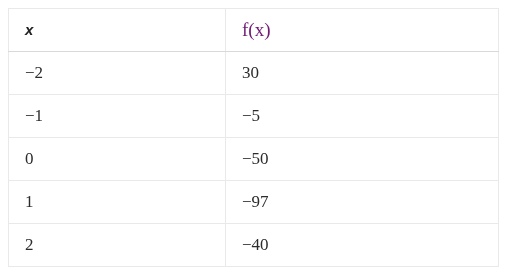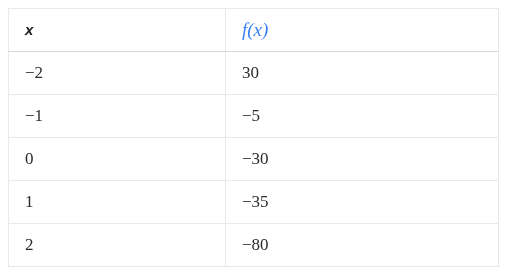--- a/index.html
+++ b/index.html
@@ -56,23 +56,22 @@
     font-family: "Liberation Sans", "DejaVu Sans", sans-serif;
     font-weight: bold;
     font-style: italic;
     font-size: 15px;
     color: #222222;
     letter-spacing: 0.2px;
   }
 
   .hdr-fx {
     font-family: "Liberation Serif", "DejaVu Serif", serif;
-    font-style: italic;
     font-size: 19px;
-    color: #3b82f6;
+    color: #701a75;
   }
 
   
   table.data-table tbody tr { height: 43px; }
 
   table.data-table tbody td {
     font-family: "Liberation Serif", "DejaVu Serif", serif;
     font-size: 17px;
     color: #2c2c2c;
     font-style: normal;
@@ -106,25 +105,25 @@
       <tr>
         <td><span class="num">−2</span></td>
         <td><span class="num">30</span></td>
       </tr>
       <tr>
         <td><span class="num">−1</span></td>
         <td><span class="num">−5</span></td>
       </tr>
       <tr>
         <td><span class="num">0</span></td>
-        <td><span class="num">−30</span></td>
+        <td><span class="num">−50</span></td>
       </tr>
       <tr>
         <td><span class="num">1</span></td>
-        <td><span class="num">−35</span></td>
+        <td><span class="num">−97</span></td>
       </tr>
       <tr>
         <td><span class="num">2</span></td>
-        <td><span class="num">−80</span></td>
+        <td><span class="num">−40</span></td>
       </tr>
     </tbody>
   </table>
 </div>
 
 </body></html>

